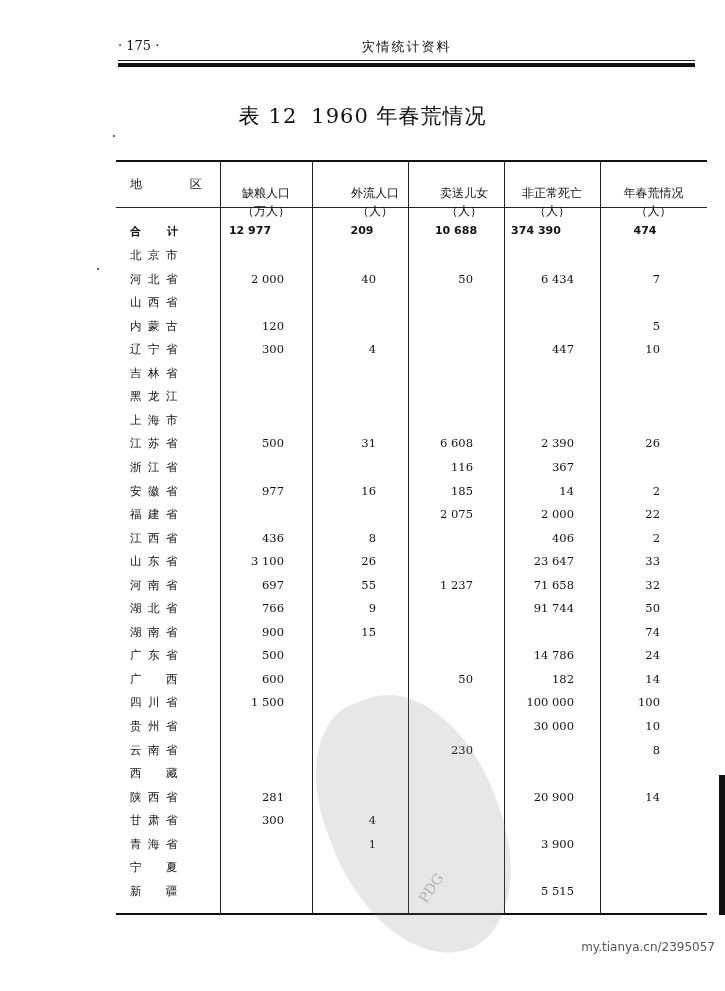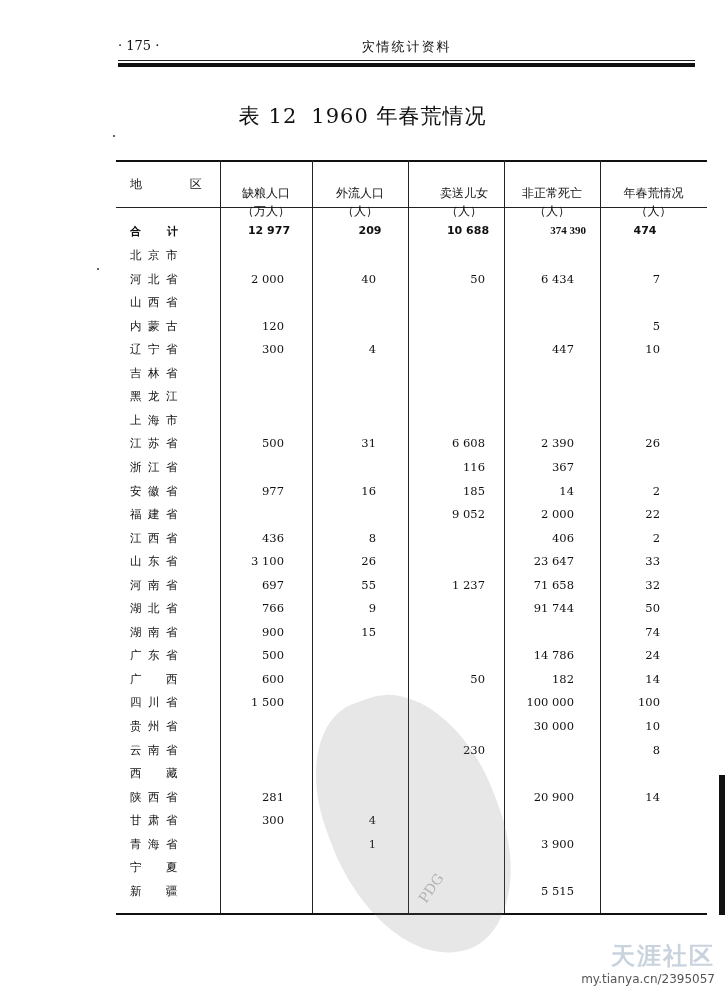--- a/index.html
+++ b/index.html
@@ -24,28 +24,28 @@
   .hdr { position:absolute; top:6px; height:40px; font-size:12px; text-align:center; line-height:18px;margin-top:18px; }
   .hdr .l2 { display:block; }
   .hdr-region { position:absolute; left:14px; top:16px; font-size:12px; letter-spacing:22px; }
 
   .row { position:absolute; left:0; width:591px; height:22px; font-size:11.5px; }
   .cell-region { position:absolute; left:14px; top:0; width:48px; display:flex; justify-content:space-between; }
   .num-cell { position:absolute; top:0; text-align:right; }
   .total .cell-region, .total .num-cell { font-weight:bold; font-family:"DejaVu Sans", sans-serif; font-size:11px; }
   .c1 { left:104px; width:64px; }
   .c2 { left:200px; width:60px; }
-  .c3 { left:300px; width:57px;padding-left:12px; }
+  .c3 { left:300px; width:57px; }
   .c4 { left:390px; width:68px; }
   .c5 { left:490px; width:54px; }
   .total .num-cell { text-align:center; }
-  .total .c1 { left:109px; width:88px; }
-  .total .c2 { left:208px; width:92px;text-align:center; }
+  .total .c1 { left:90px; width:88px; }
+  .total .c2 { left:200px; width:92px;text-align:center; }
   .total .c3 { left:292px; width:96px; }
-  .total .c4 { left:404px; width:96px;font-family:Liberation Serif, serif; }
+  .total .c4 { left:372px; width:96px; }
   .total .c5 { left:476px; width:106px; }
 
   .watermark {
     position:absolute; left:330px; top:690px; width:170px; height:270px;
     background:rgba(120,120,120,0.18); border-radius:40% 50% 45% 55%;
     transform:rotate(-20deg);
   }
   .wm-text { position:absolute; left:415px; top:880px; font-size:14px; color:rgba(80,80,80,0.35); transform:rotate(-55deg); }
   .dark-edge { position:absolute; right:0; top:775px; width:6px; height:140px; background:#111; }
   .corner-mark { position:absolute; right:10px; top:940px; text-align:right; color:#9aa; }
@@ -75,21 +75,21 @@
   <div class="vline" style="left:196px"></div>
   <div class="vline" style="left:292px"></div>
   <div class="vline" style="left:388px"></div>
   <div class="vline" style="left:484px"></div>
 
   <div class="hdr-region">地  区</div>
   <div class="hdr" style="left:104px;width:92px">
     <span class="l2">缺粮人口</span>
     <span class="l2">（万人）</span>
   </div>
-  <div class="hdr" style="left:196px;width:96px">
+  <div class="hdr" style="left:211px;width:96px">
     <span class="l2">外流人口</span>
     <span class="l2">（人）</span>
   </div>
   <div class="hdr" style="left:300px;width:96px">
     <span class="l2">卖送儿女</span>
     <span class="l2">（人）</span>
   </div>
   <div class="hdr" style="left:388px;width:96px">
     <span class="l2">非正常死亡</span>
     <span class="l2">（人）</span>
@@ -245,21 +245,21 @@
         <span class="num-cell c5">2</span>
       </div>
       <div class="row" style="top: 347.05px;">
         <div class="cell-region">
           <span style="min-width: 12px;">福</span>
           <span style="min-width: 12px;">建</span>
           <span style="min-width: 12px;">省</span>
         </div>
         <span class="num-cell c1"></span>
         <span class="num-cell c2"></span>
-        <span class="num-cell c3">9 052</span>
+        <span class="num-cell c3">2 075</span>
         <span class="num-cell c4">2 000</span>
         <span class="num-cell c5">22</span>
       </div>
       <div class="row" style="top: 370.6px;">
         <div class="cell-region">
           <span style="min-width: 12px;">江</span>
           <span style="min-width: 12px;">西</span>
           <span style="min-width: 12px;">省</span>
         </div>
         <span class="num-cell c1">436</span>
@@ -451,15 +451,14 @@
     </div>
 </div>
 
 <div class="watermark"></div>
 <div class="wm-text">PDG</div>
 <div class="dark-edge"></div>
 <div class="speck" style="left:113px;top:135px"></div>
 <div class="speck" style="left:97px;top:268px"></div>
 
 <div class="corner-mark">
-  <div class="cm1">天涯社区</div>
   <div class="cm2">my.tianya.cn/2395057</div>
 </div>
 
 </body></html>

